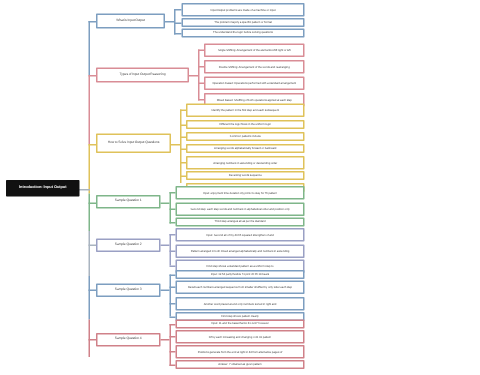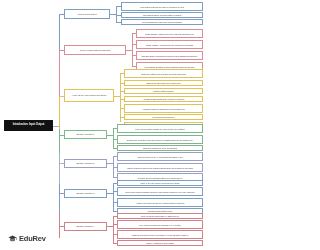--- a/index.html
+++ b/index.html
@@ -219,24 +219,14 @@
 
   <div class="ln h b-red" style="left:113px; top:224px; width:4px;"></div>
   <div class="node c-red" style="left:117px; top:220px; width:86px; height:9px;">Of by each increasing and changing 3 41 41 pattern</div>
 
   <div class="ln h b-red" style="left:113px; top:234px; width:4px;"></div>
   <div class="node c-red" style="left:117px; top:230px; width:86px; height:9px;">Positions generate from the end at right in 44 from alternative pages of</div>
 
   <div class="ln h b-red" style="left:113px; top:243px; width:4px;"></div>
   <div class="node c-red" style="left:117px; top:240px; width:86px; height:6px;">Answer: 7 obtained as given pattern</div>
 
-  <div id="logo">
-    <span class="cap">
-      <svg width="9" height="8" viewBox="0 0 18 16">
-        <path d="M9 1 L17 5 L9 9 L1 5 Z" fill="#3a3a3a"></path>
-        <path d="M4 6.5 L4 11 C4 13 14 13 14 11 L14 6.5 L9 9.2 Z" fill="#6e6e6e"></path>
-        <rect x="16.3" y="5" width="0.9" height="5" fill="#3a3a3a"></rect>
-      </svg>
-    </span>
-    <span class="word">EduRev</span>
-  </div>
 
 </div>
 
 </body></html>

